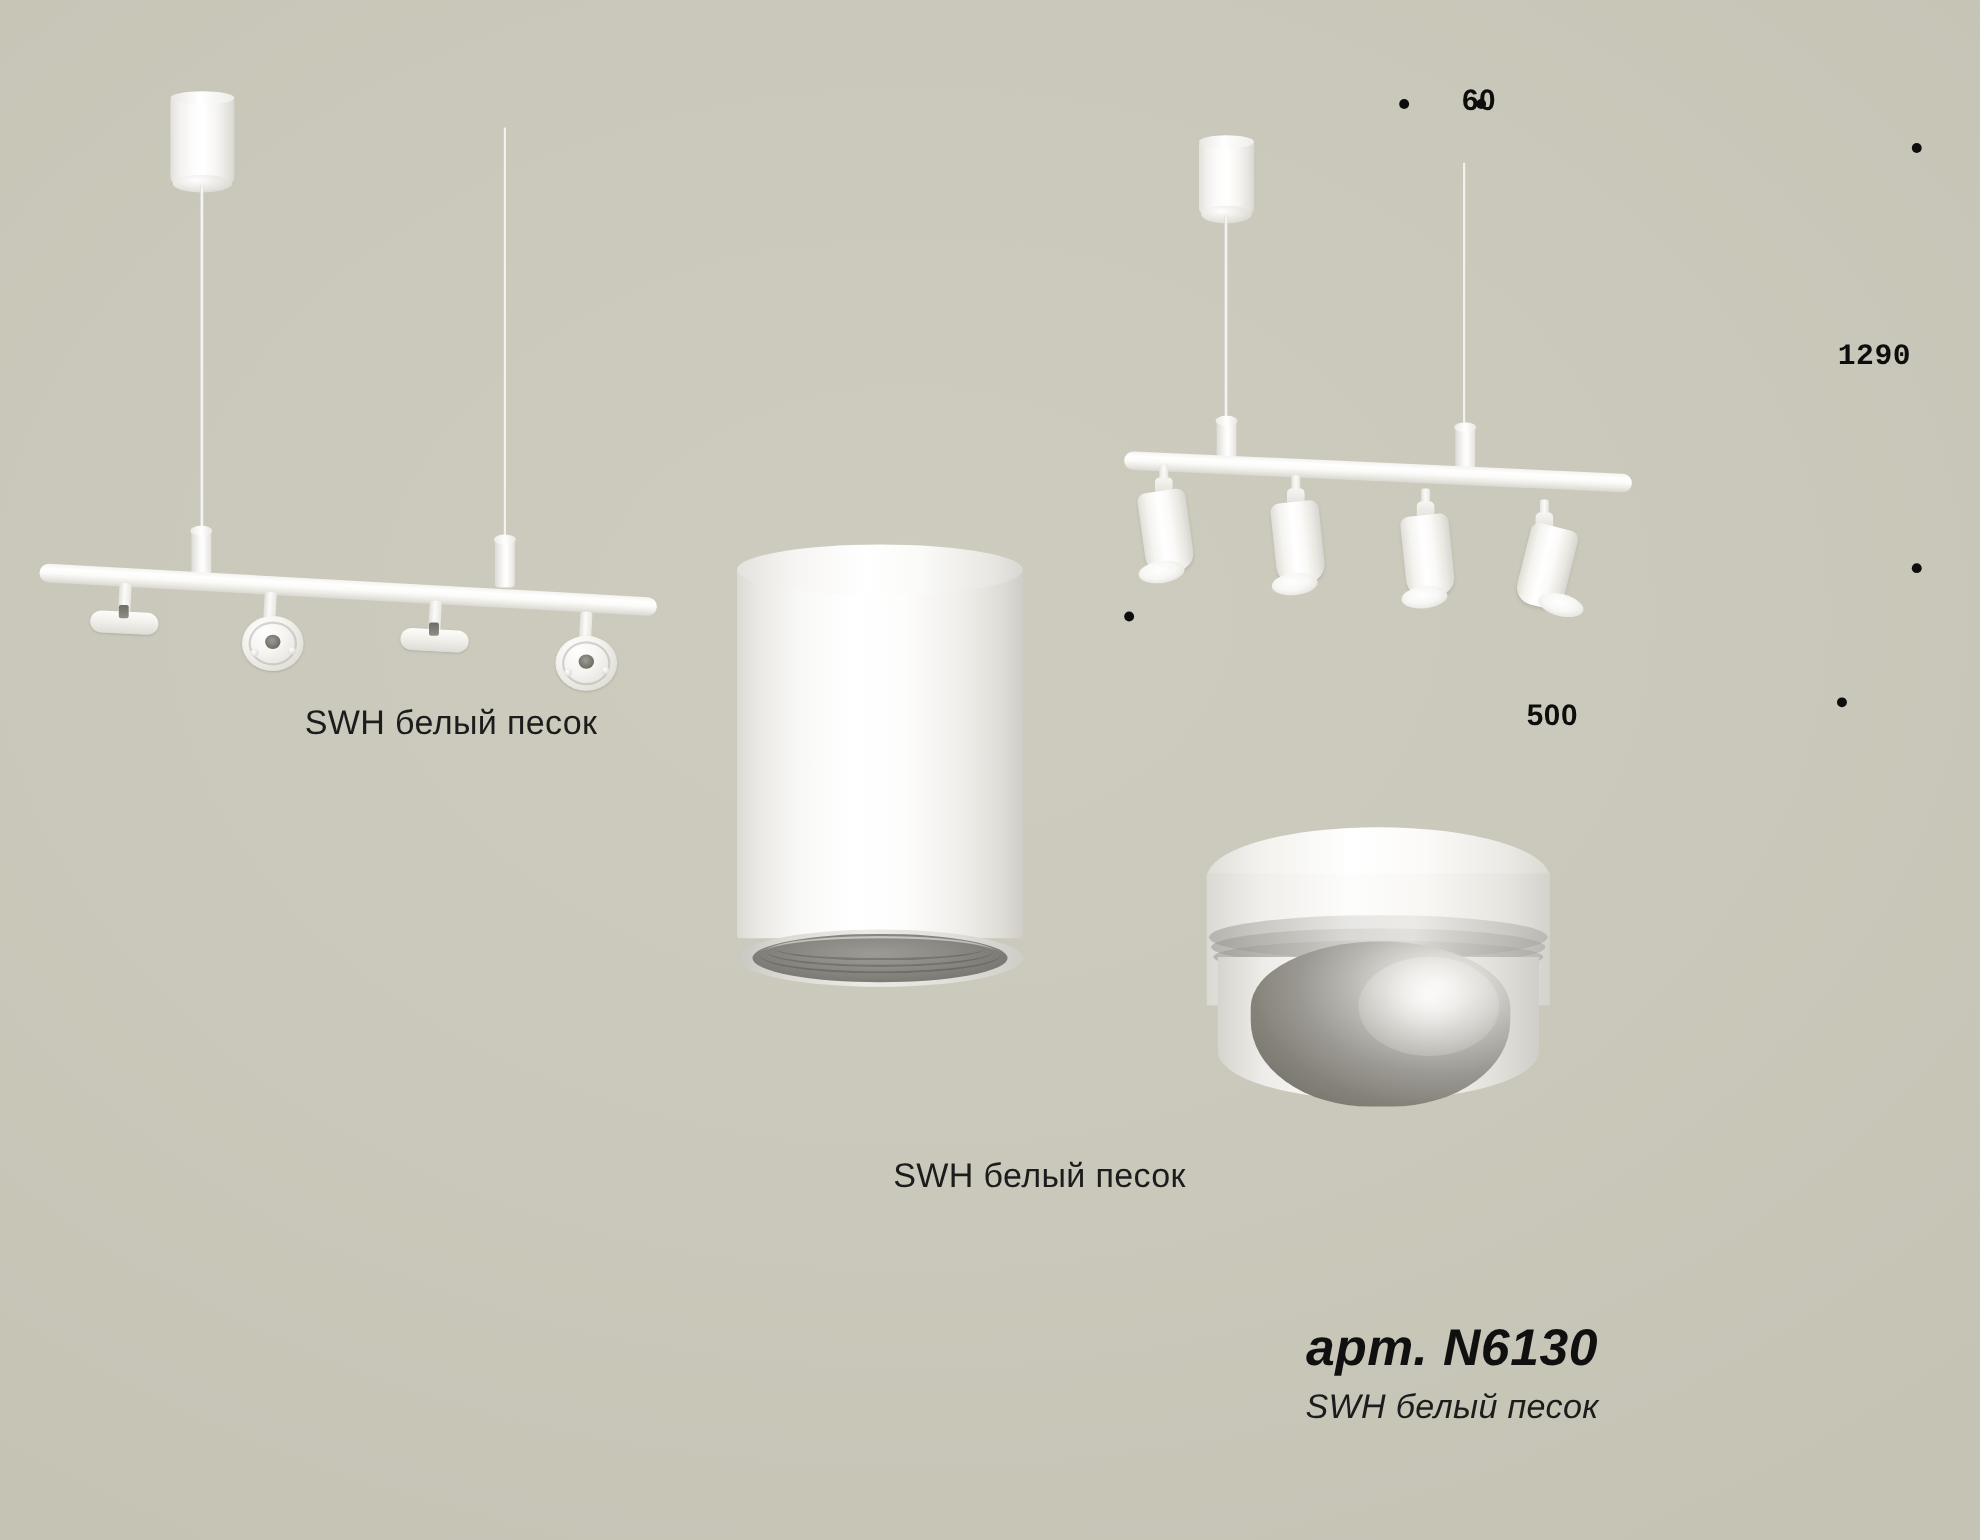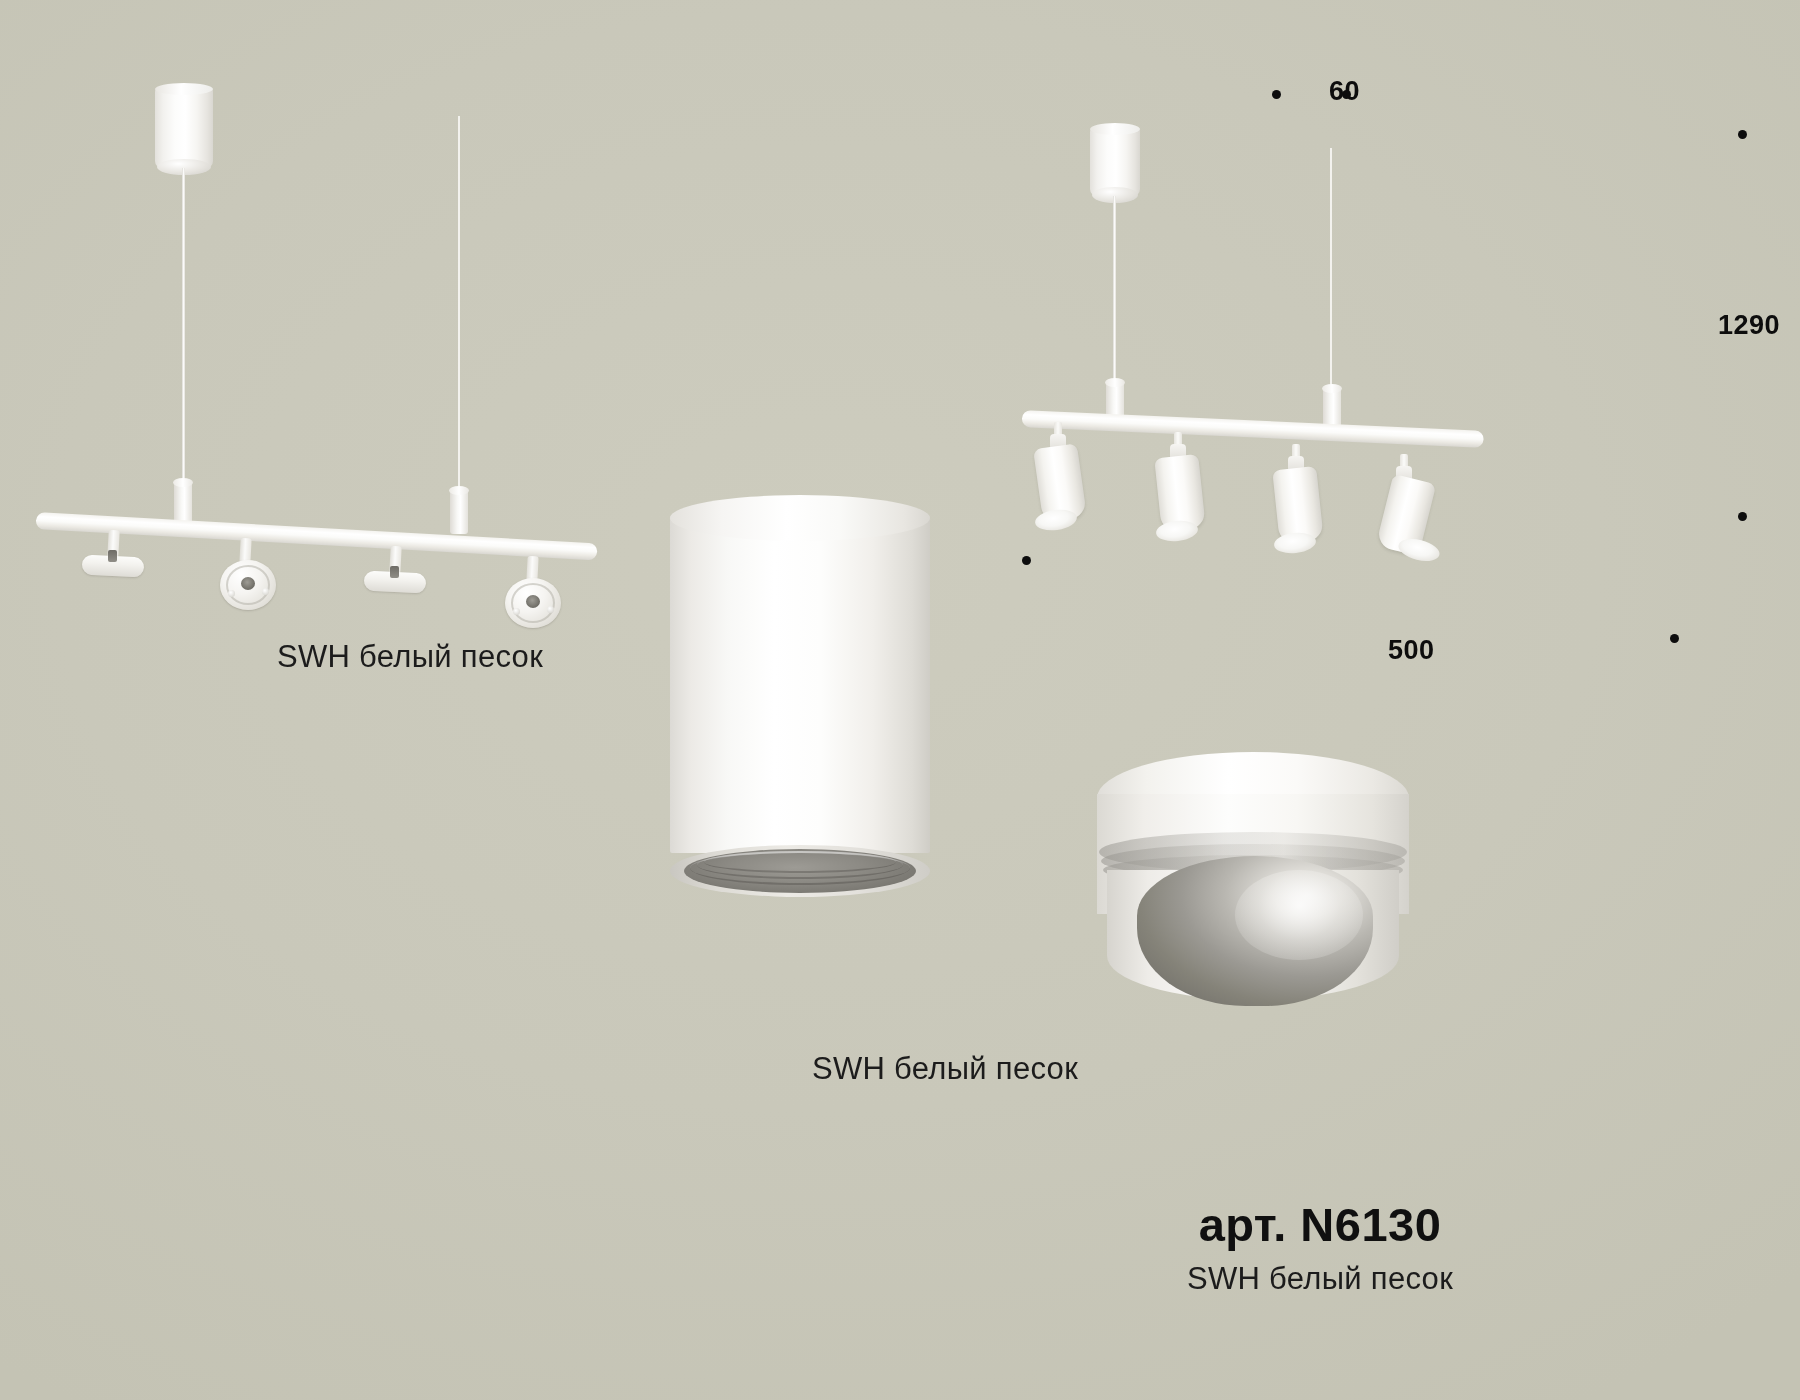--- a/index.html
+++ b/index.html
@@ -405,36 +405,36 @@
       <div class="spot-barrel" style="left:6px; top:24px; transform:rotate(14deg);"></div>
       <div class="spot-lens" style="left:20px; top:86px; transform:rotate(14deg);"></div>
     </div>
   </div>
 
   <div class="dim-dot" style="left:1272px; top:90px;"></div>
   <div class="dim" style="left:1293px; top:76px;margin-left:36px;">60</div>
   <div class="dim-dot" style="left:1342px; top:90px;"></div>
 
   <div class="dim-dot" style="left:1738px; top:130px;"></div>
-  <div class="dim" style="left:1700px; top:310px; width:80px; text-align:right;">1290</div>
+  <div class="dim" style="left:1664px; top:310px; width:80px; text-align:center;font-family:Liberation Mono, monospace;">1290</div>
   <div class="dim-dot" style="left:1738px; top:512px;"></div>
 
   <div class="dim-dot" style="left:1022px; top:556px;"></div>
   <div class="dim" style="left:1388px; top:635px;">500</div>
   <div class="dim-dot" style="left:1670px; top:634px;"></div>
 
   <div id="prod-n6130">
     <div class="ring-top"></div>
     <div class="ring-band"></div>
     <div class="ring-groove" style="left:14px; top:80px; width:308px; height:40px;"></div>
     <div class="ring-groove" style="left:16px; top:92px; width:304px; height:34px;"></div>
     <div class="ring-groove" style="left:18px; top:103px; width:300px; height:30px;"></div>
     <div class="ring-lower"></div>
     <div class="ring-inner"></div>
     <div class="ring-inner-hi"></div>
   </div>
 
-  <div class="label-block" style="left:1060px; top:1198px; width:520px;">
+  <div class="label-block" style="left:1060px; top:1198px; width:520px;font-style:italic;">
     <div class="label-art">арт. N6130</div>
     <div class="label-sub">SWH белый песок</div>
   </div>
 
 </div>
 
 </body></html>

